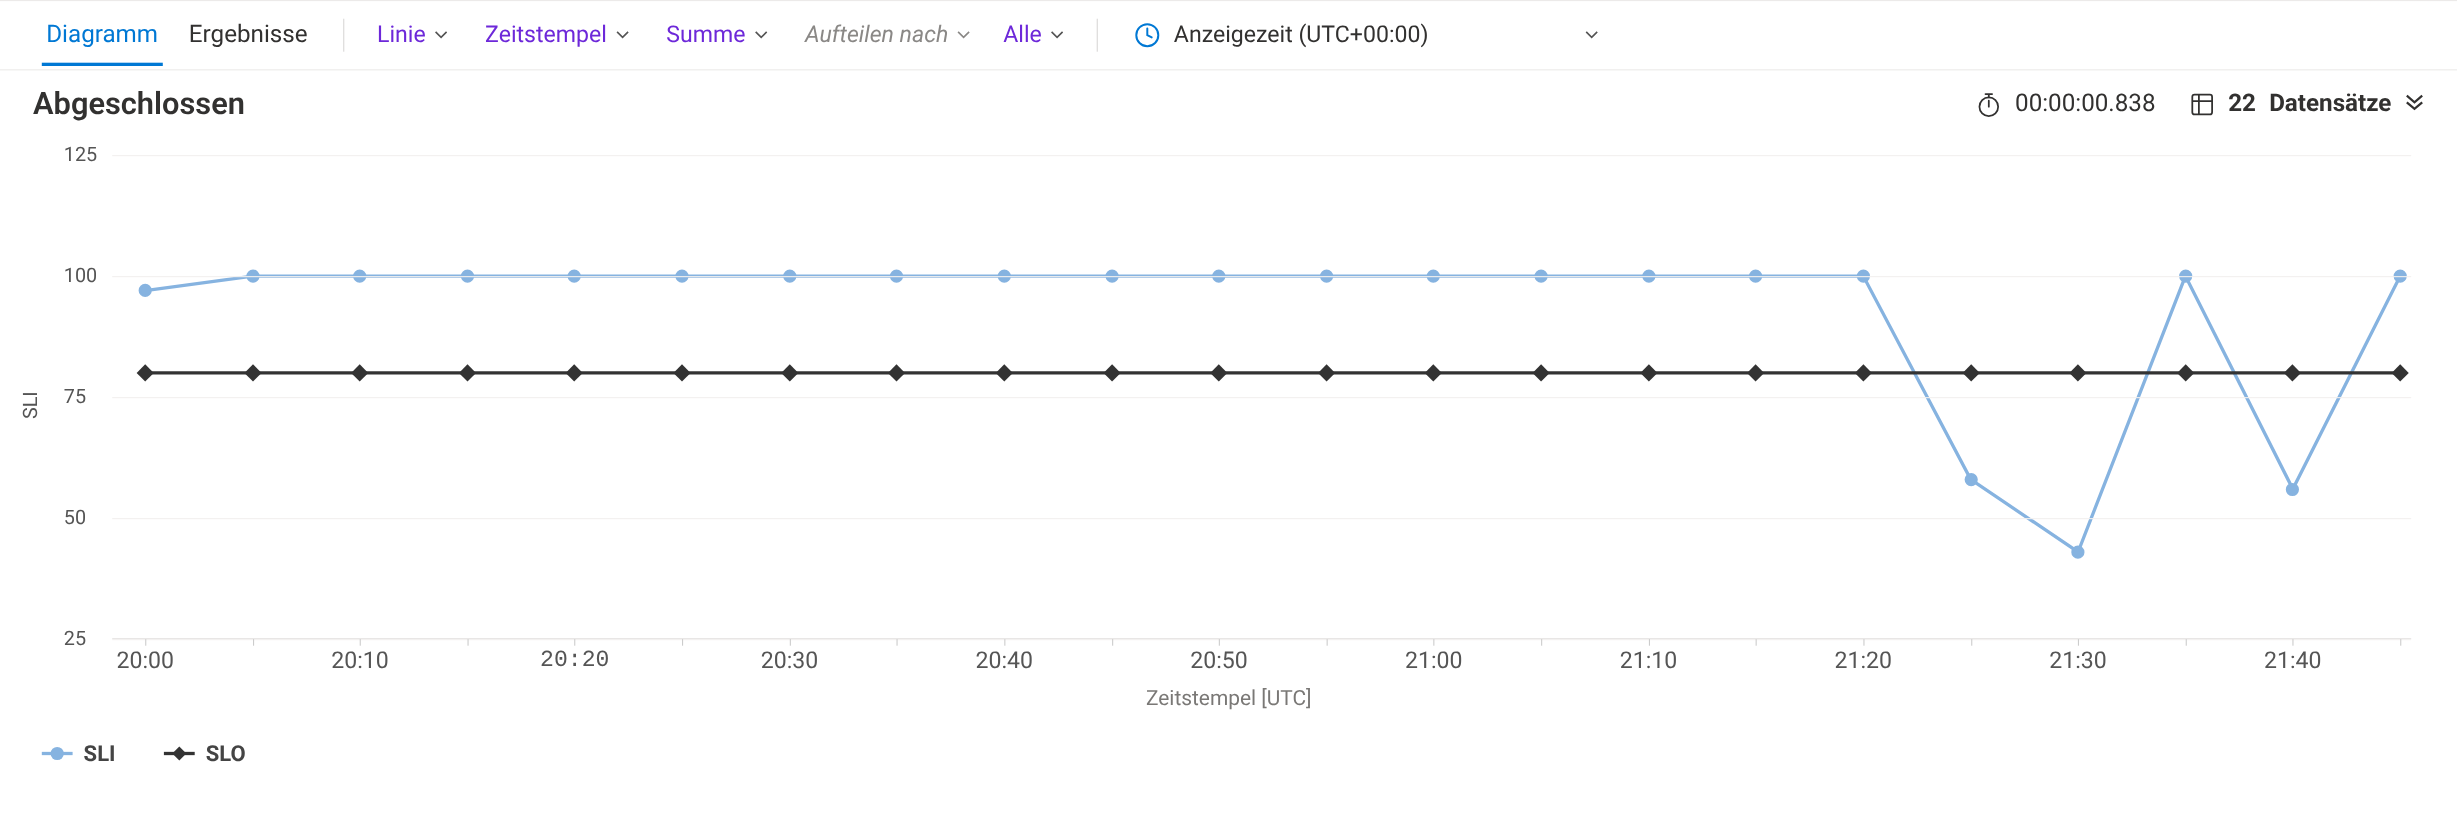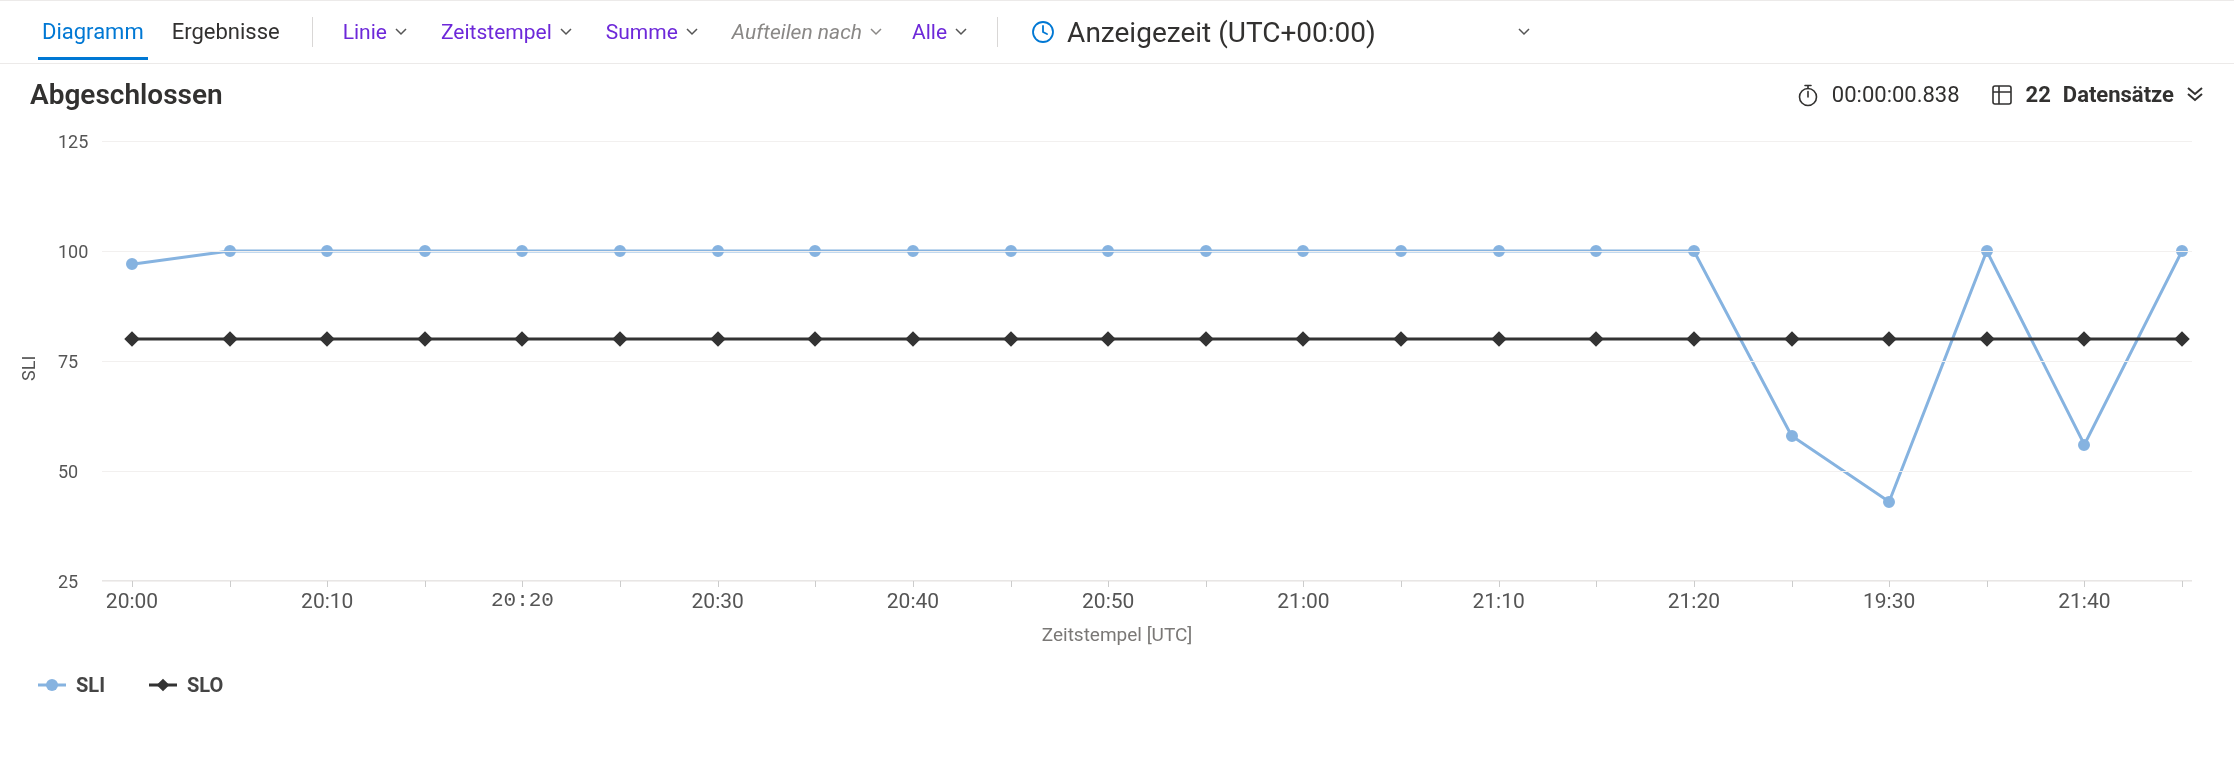--- a/index.html
+++ b/index.html
@@ -59,21 +59,21 @@
     width: 12px; height: 12px;
     position: relative;
   }
   .chev svg { width: 12px; height: 12px; display: block; }
   .time-display {
     display: inline-flex;
     align-items: center;
     gap: 12px;
     padding: 6px 8px;
     cursor: pointer;
-    font-size: 28px;
+    font-size: 21px;
     border: 1px solid transparent;
     border-radius: 3px;
     margin-left: 4px;
   }
   .time-display .chev-wide { margin-left: 130px; }
   .clock-icon { width: 24px; height: 24px; color: #0078d4; }
   .clock-icon svg { width: 24px; height: 24px; display: block; }
 
   .status-row {
     display: flex;
@@ -384,18 +384,18 @@
     <div class="xtickmark" style="left: 1281.43px;"></div>
     <div class="xtick" style="left: 1281.43px;">21:00</div>
     <div class="xtickmark" style="left: 1379.05px;"></div>
     <div class="xtickmark" style="left: 1476.67px;"></div>
     <div class="xtick" style="left: 1476.67px;">21:10</div>
     <div class="xtickmark" style="left: 1574.29px;"></div>
     <div class="xtickmark" style="left: 1671.9px;"></div>
     <div class="xtick" style="left: 1671.9px;">21:20</div>
     <div class="xtickmark" style="left: 1769.52px;"></div>
     <div class="xtickmark" style="left: 1867.14px;"></div>
-    <div class="xtick" style="left: 1867.14px;">19:30</div>
+    <div class="xtick" style="left: 1867.14px;">21:30</div>
     <div class="xtickmark" style="left: 1964.76px;"></div>
     <div class="xtickmark" style="left: 2062.38px;"></div>
     <div class="xtick" style="left: 2062.38px;">21:40</div>
     <div class="xtickmark" style="left: 2160px;"></div>
   </div>
 
 </body></html>

